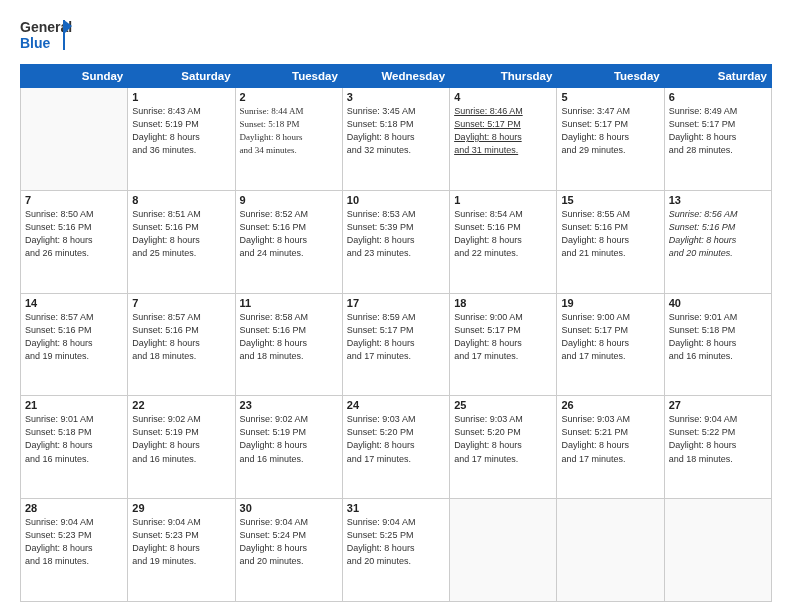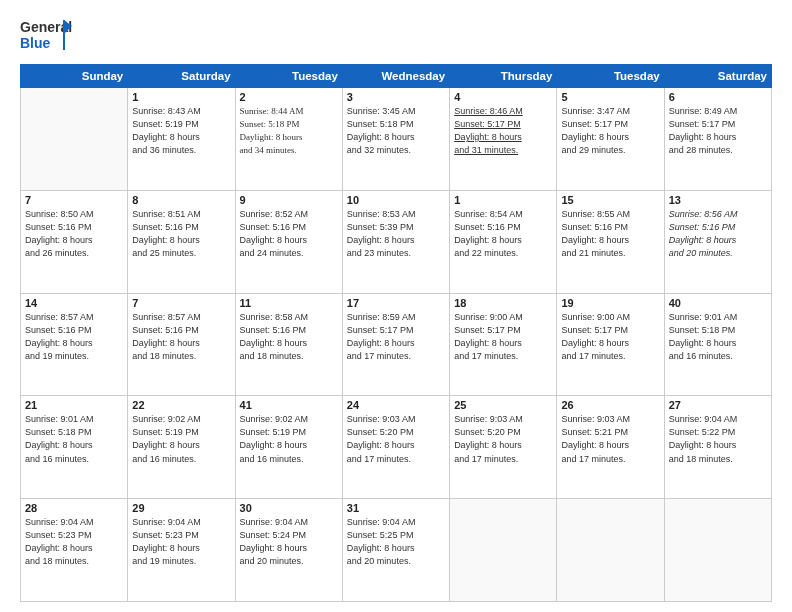--- a/index.html
+++ b/index.html
@@ -276,21 +276,21 @@
 and 16 minutes.</div>
           </td>
           <td>
             <span class="day-number">22</span>
             <div class="day-info" style="white-space: pre-line;">Sunrise: 9:02 AM
 Sunset: 5:19 PM
 Daylight: 8 hours
 and 16 minutes.</div>
           </td>
           <td>
-            <span class="day-number">41</span>
+            <span class="day-number">23</span>
             <div class="day-info" style="white-space: pre-line;">Sunrise: 9:02 AM
 Sunset: 5:19 PM
 Daylight: 8 hours
 and 16 minutes.</div>
           </td>
           <td>
             <span class="day-number">24</span>
             <div class="day-info" style="white-space: pre-line;">Sunrise: 9:03 AM
 Sunset: 5:20 PM
 Daylight: 8 hours

